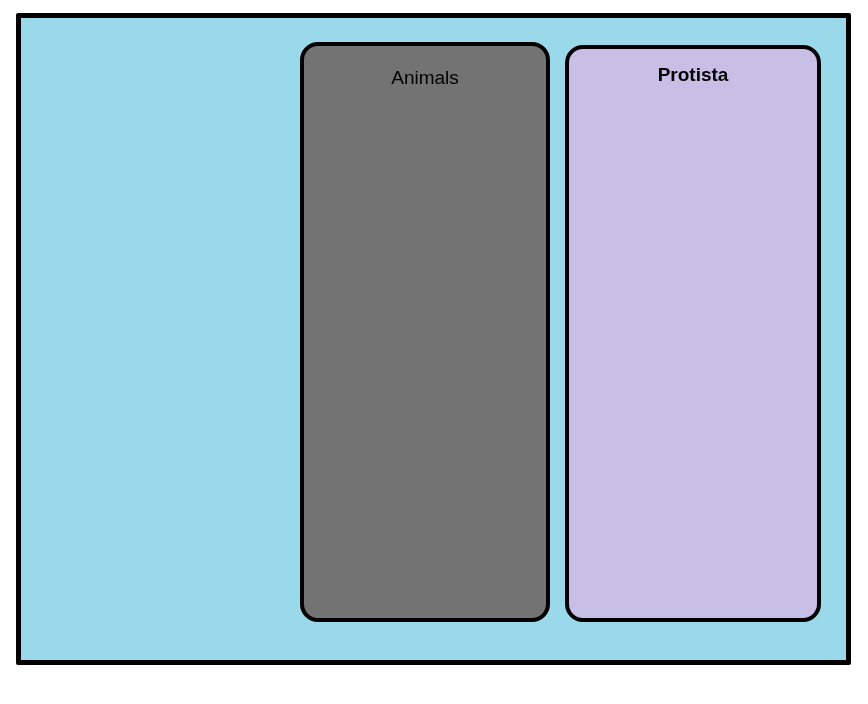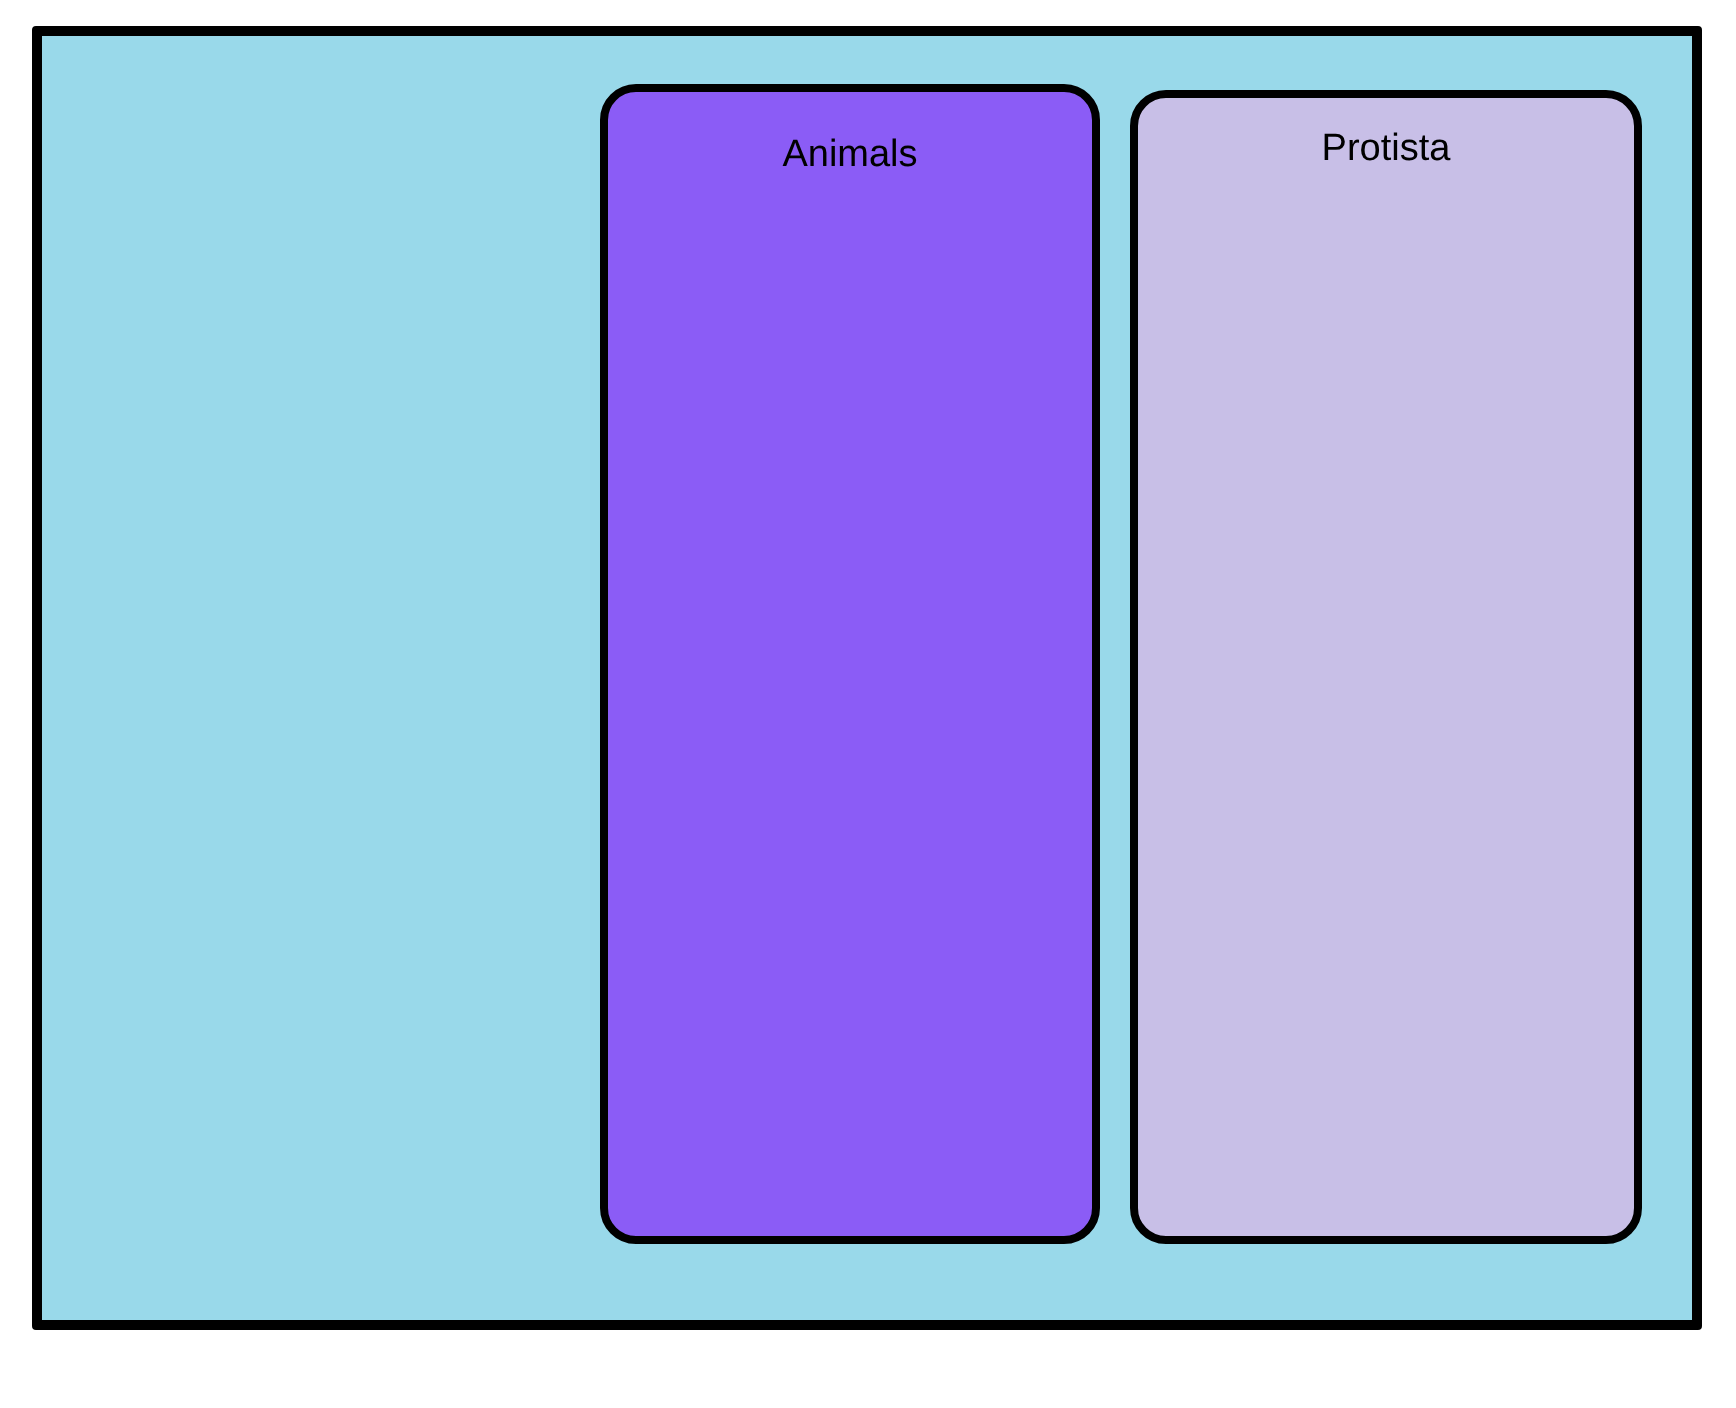--- a/index.html
+++ b/index.html
@@ -35,30 +35,30 @@
   .col-2 { left: 544px; top: 27px; width: 256px; height: 577px; }
   .column .label {
     width: 100%;
     text-align: center;
     color: #000000;
     font-size: 19px;
     line-height: 24px;
   }
   .col-0 .label { padding-top: 26px; }
   .col-1 .label { padding-top: 20px; }
-  .col-2 .label { padding-top: 14px; }
+  .col-2 .label { padding-top: 14px; font-weight: bold; }
 </style>
 </head>
 <body>
 
 <div class="page">
   <div class="board" style="background-color: rgb(153, 217, 234);">
 
 
-    <div class="column col-1" style="background-color: #8b5cf6;">
+    <div class="column col-1" style="background-color: #737373;">
       <div class="label">Animals</div>
     </div>
 
     <div class="column col-2" style="background-color: rgb(200, 191, 231);">
       <div class="label">Protista</div>
     </div>
 
   </div>
 </div>
 

